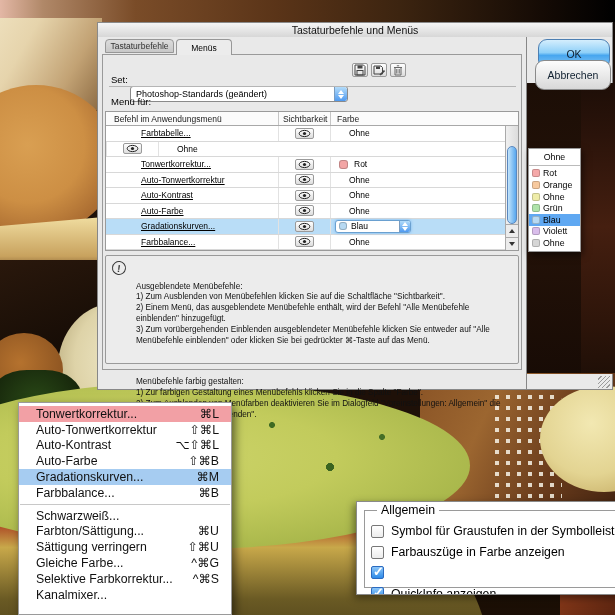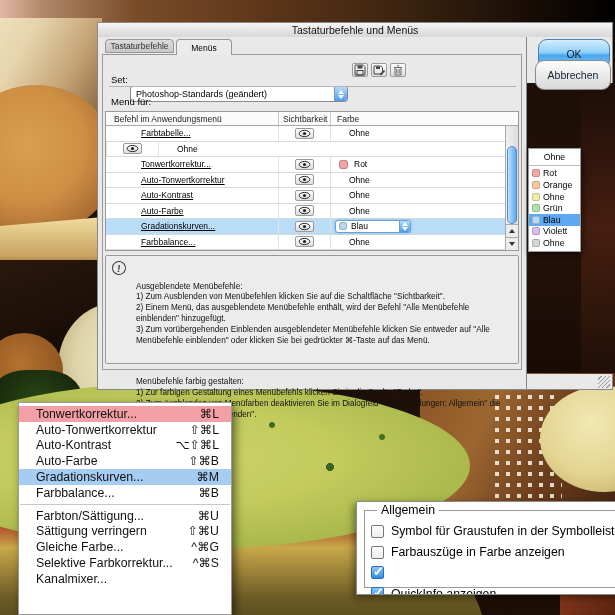--- a/index.html
+++ b/index.html
@@ -471,20 +471,24 @@
   <div class="mi blue">
     <span>Gradationskurven...</span>
       <span class="sc">⌘M</span>
   </div>
   <div class="mi">
     <span>Farbbalance...</span>
       <span class="sc">⌘B</span>
   </div>
   <div class="mi-sep"></div>
   <div class="mi">
+    <span>Schwarzweiß...</span>
+      <span class="sc"></span>
+  </div>
+  <div class="mi">
     <span>Farbton/Sättigung...</span>
       <span class="sc">⌘U</span>
   </div>
   <div class="mi">
     <span>Sättigung verringern</span>
       <span class="sc">⇧⌘U</span>
   </div>
   <div class="mi">
     <span>Gleiche Farbe...</span>
       <span class="sc">^⌘G</span>

